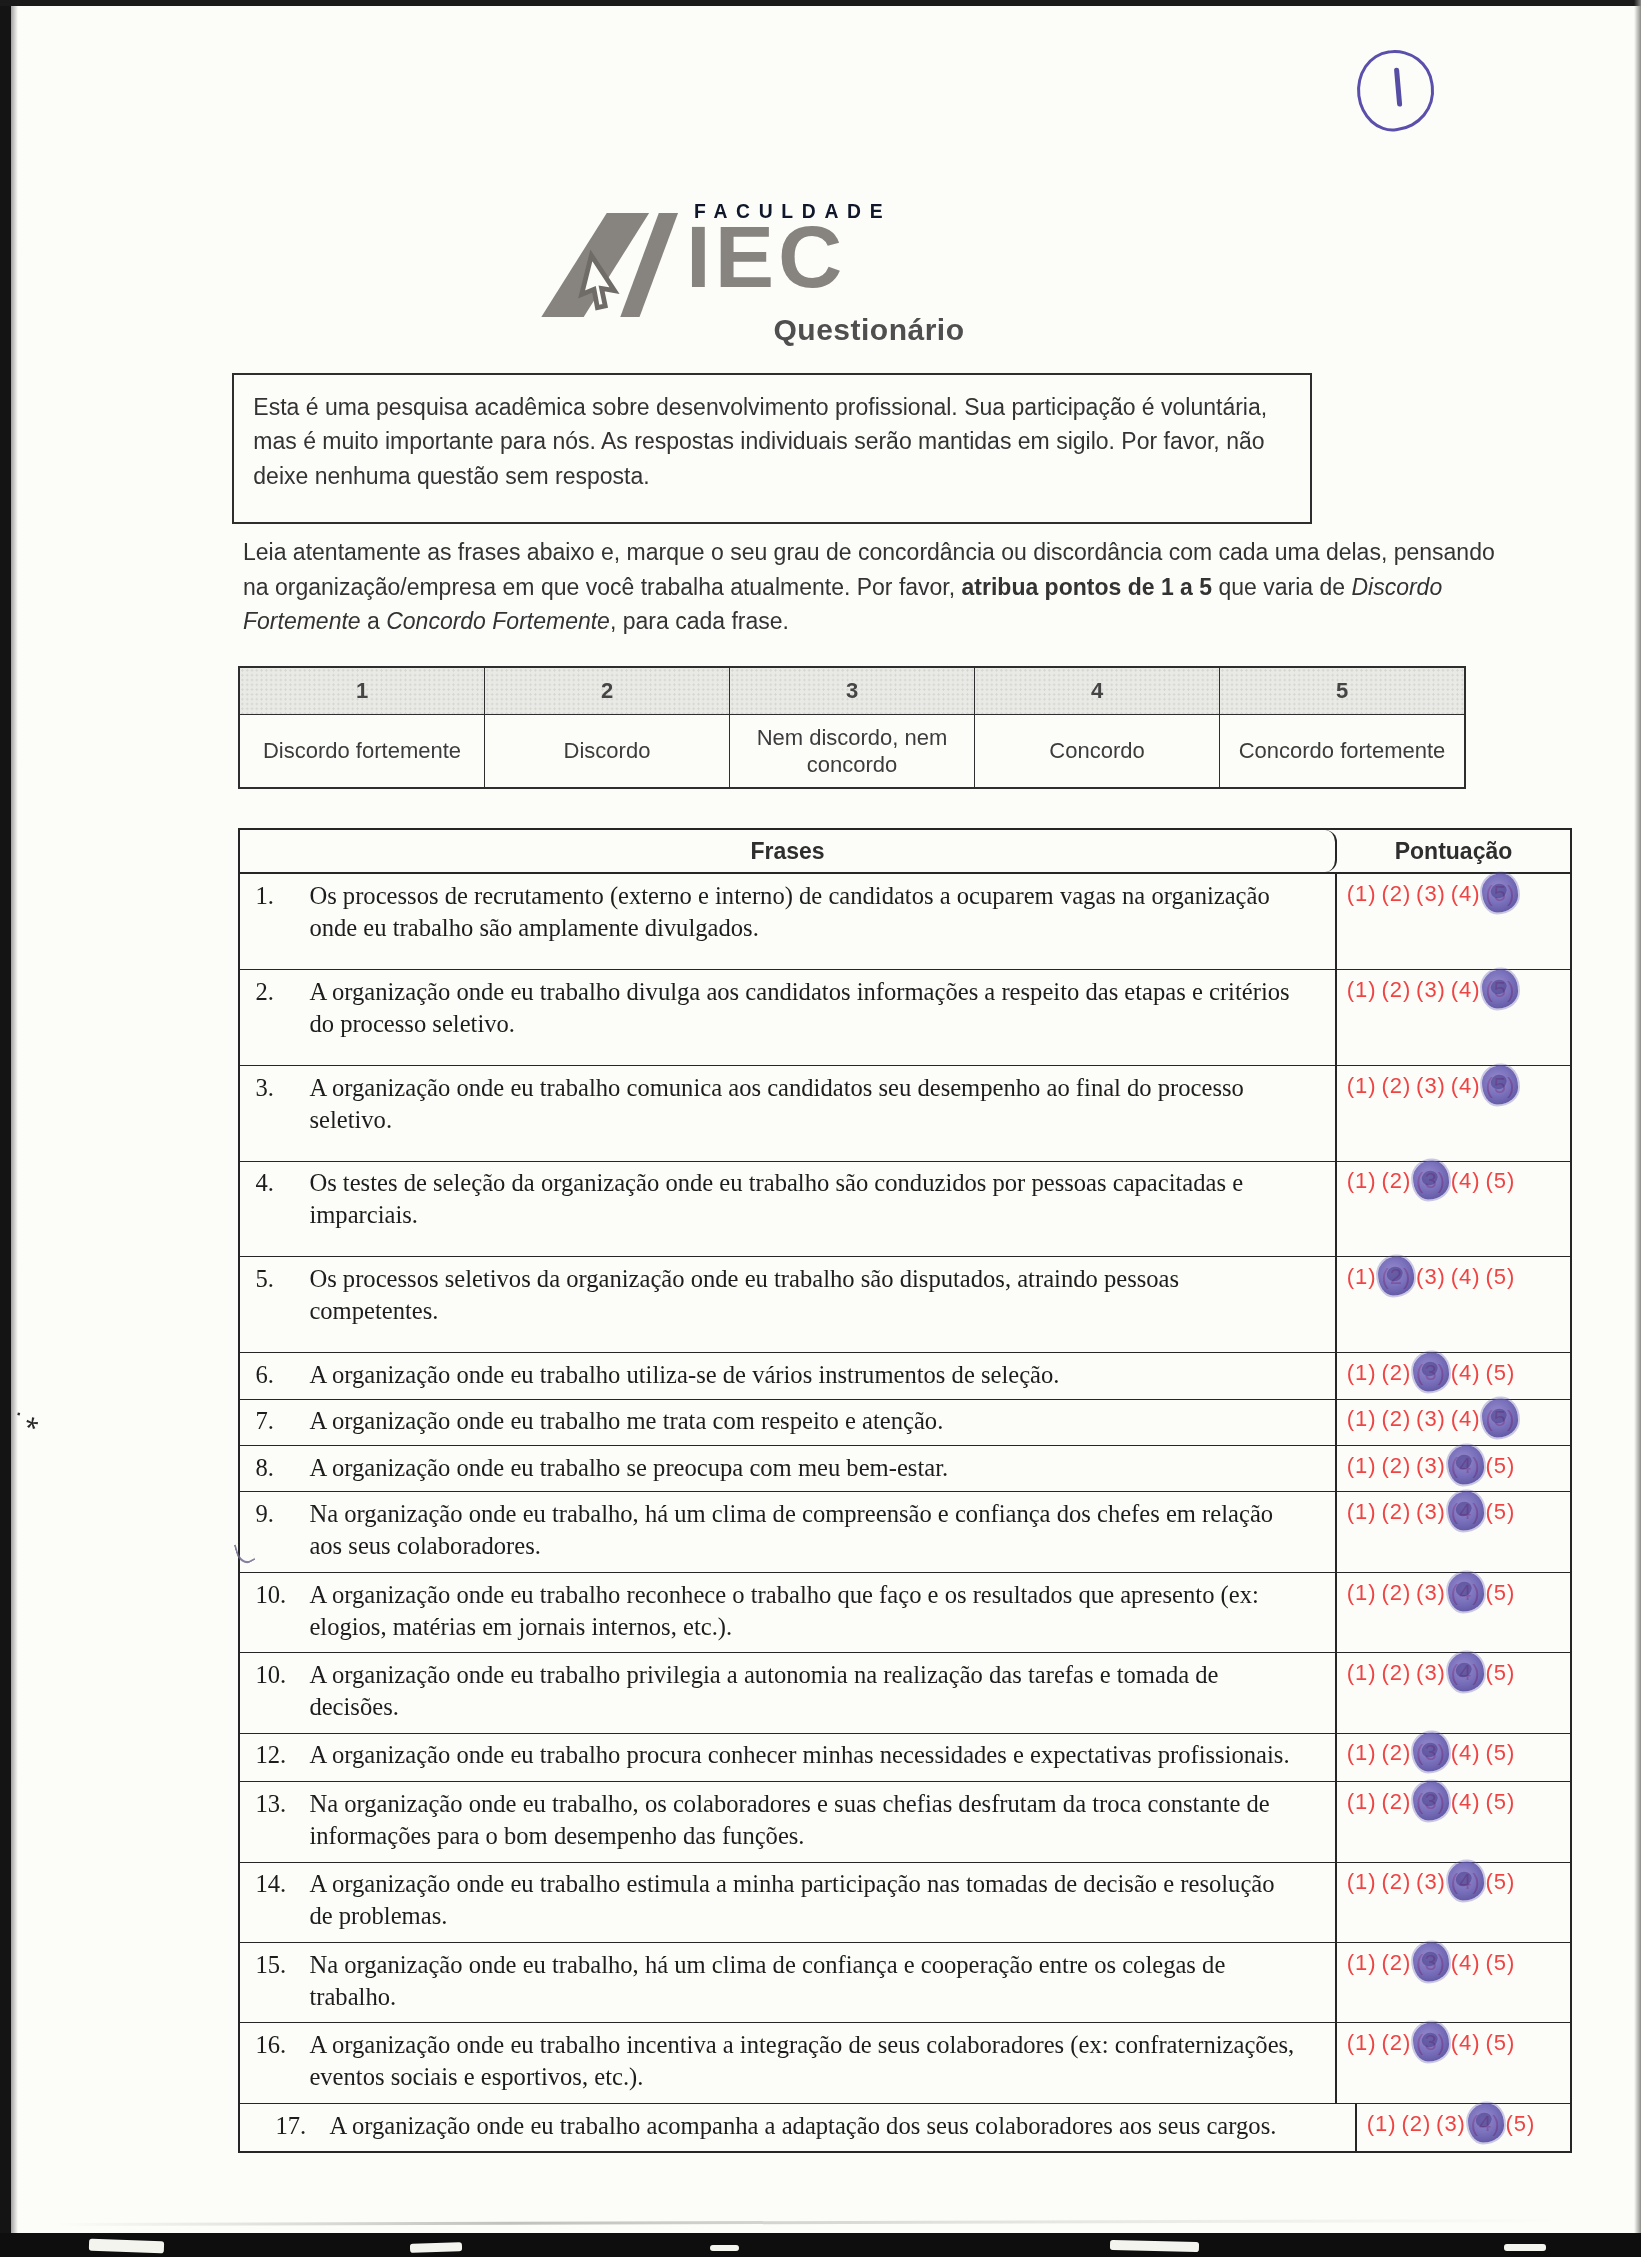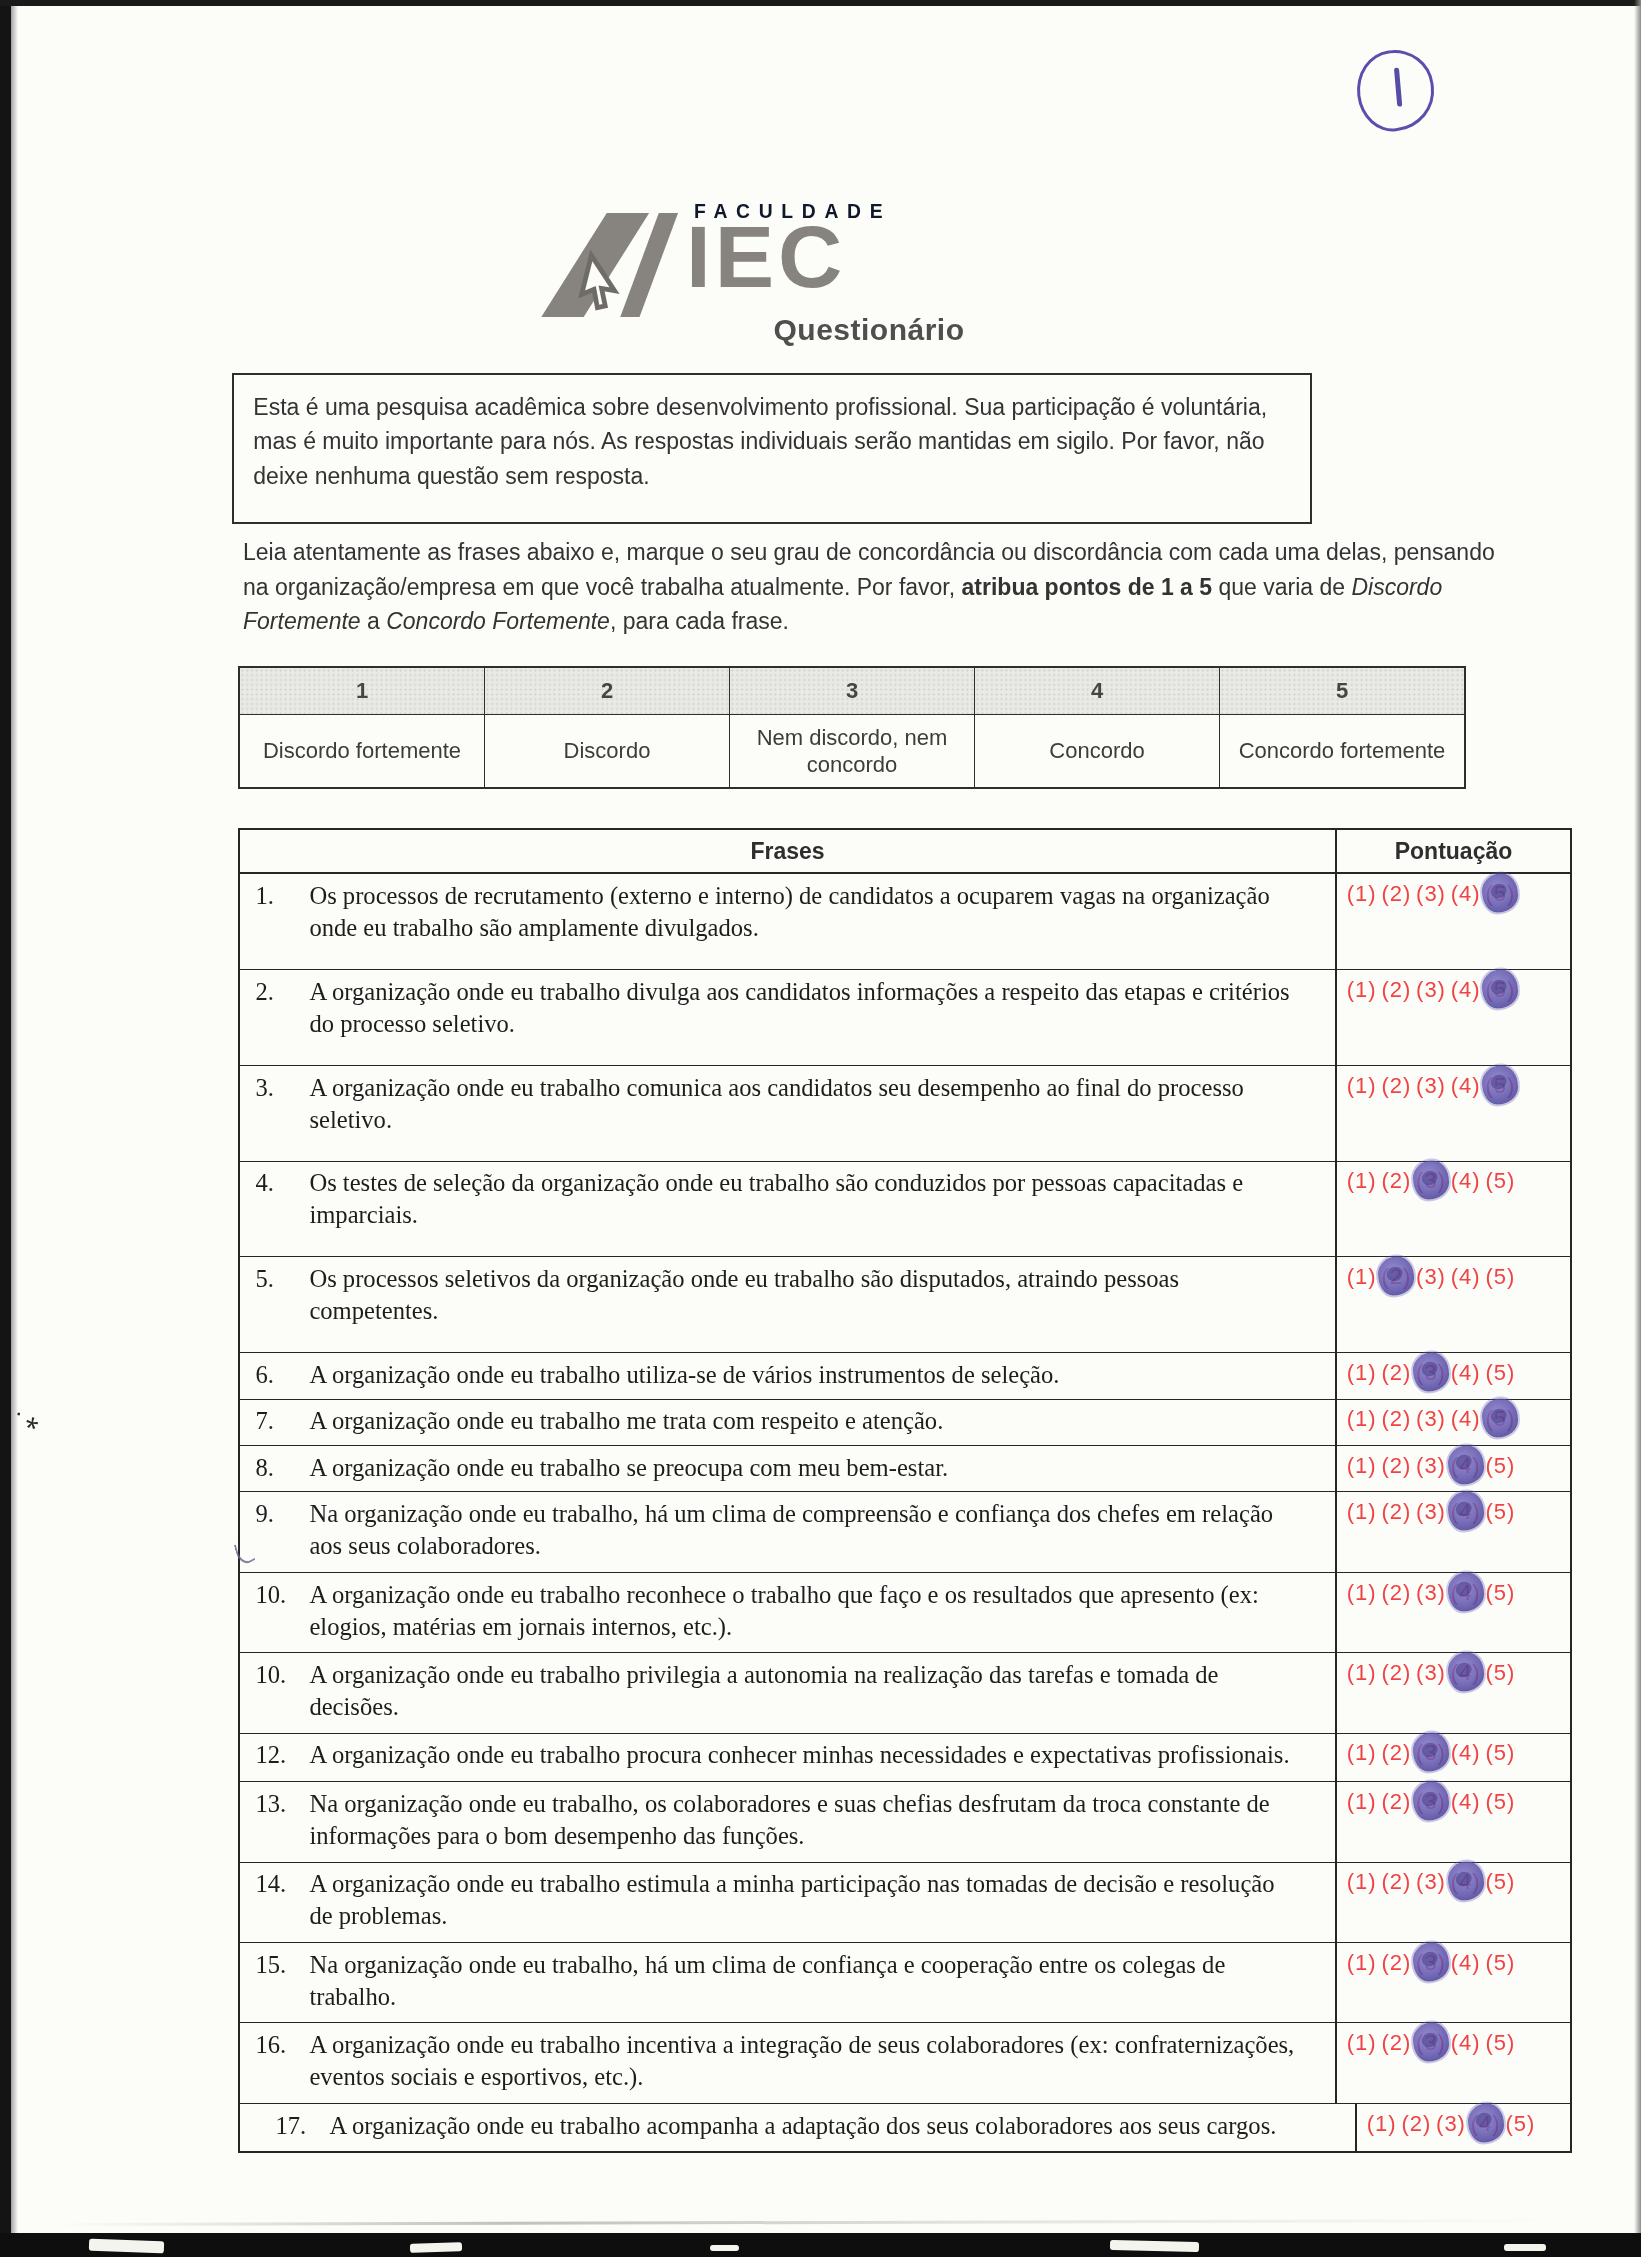--- a/index.html
+++ b/index.html
@@ -65,21 +65,21 @@
     background-image:radial-gradient(rgba(160,160,155,.25) 1px, transparent 1.2px);
     background-size:4.8px 4.8px; }
   .scale-labels .scale-cell { height:73px; border-top:1.9px solid #2e2e2e;
     font-size:22px; color:#3c3c3c; line-height:1.25; padding:3.9px 13.5px; }
 
   
   .main-table { position:absolute; left:238px; top:828px; width:1334px;
     border:2.9px solid #262626; box-sizing:border-box; background:#fcfcf9; }
   .mt-header { display:flex; border-bottom:2.4px solid #262626; }
   .mt-header .h-frases { width:1097px; box-sizing:border-box; border-right:2.4px solid #262626;
-    text-align:center; font-weight:bold; font-size:23px; color:#2e2e2e; padding:7.7px 0; }
+    text-align:center; font-weight:bold; font-size:23px; color:#2e2e2e; padding:7.7px 0;border-radius:12px; }
   .mt-header .h-pont { flex:1; text-align:center; font-weight:bold; font-size:23px; color:#2e2e2e; padding:7.7px 0; }
   .trow { display:flex; border-bottom:1.9px solid #262626; position:relative; }
   .trow:last-child { border-bottom:none;padding-left:20px; }
   .cell-frase { width:1097px; box-sizing:border-box; border-right:2.4px solid #262626;
     display:flex; padding:5.8px 9.7px 7.7px 15.4px;
     font-family:"Liberation Serif", serif; font-size:24.6px; line-height:1.3; color:#1d1d1d; }
   .trow:nth-child(-n+5) .cell-frase { padding-bottom:25px; }
   .trow:nth-child(n+9) .cell-frase { padding-bottom:9.7px; }
   .cell-frase .num { width:54px; flex:0 0 54px; }
   .cell-frase .txt { flex:1; padding-right:27px; }

